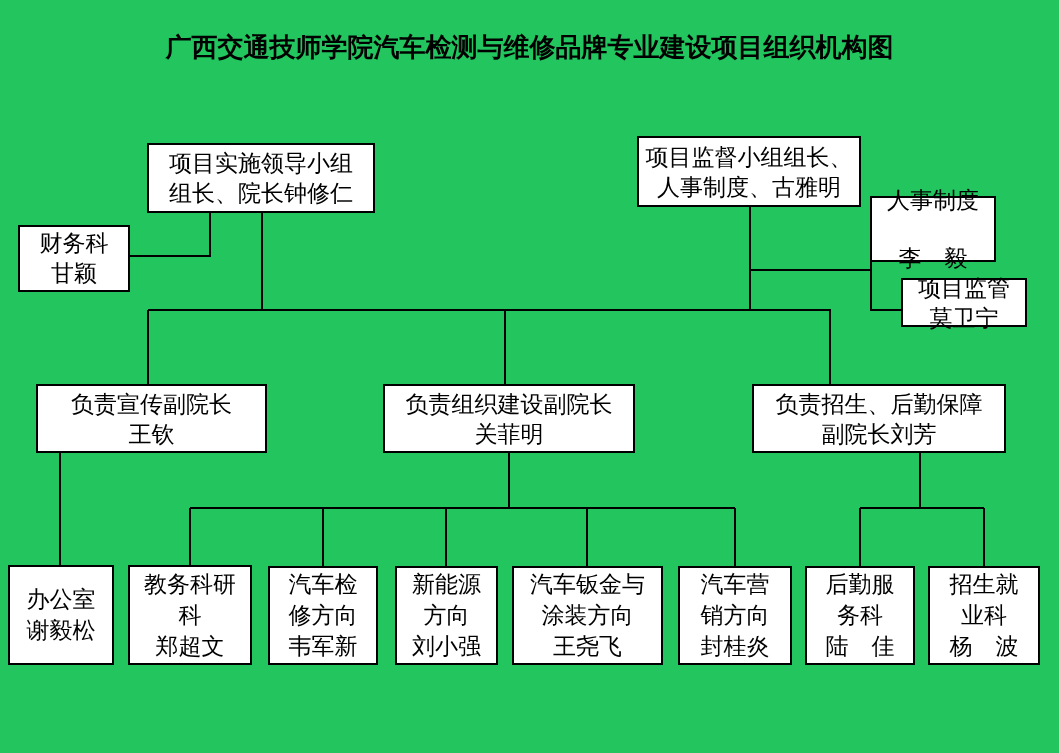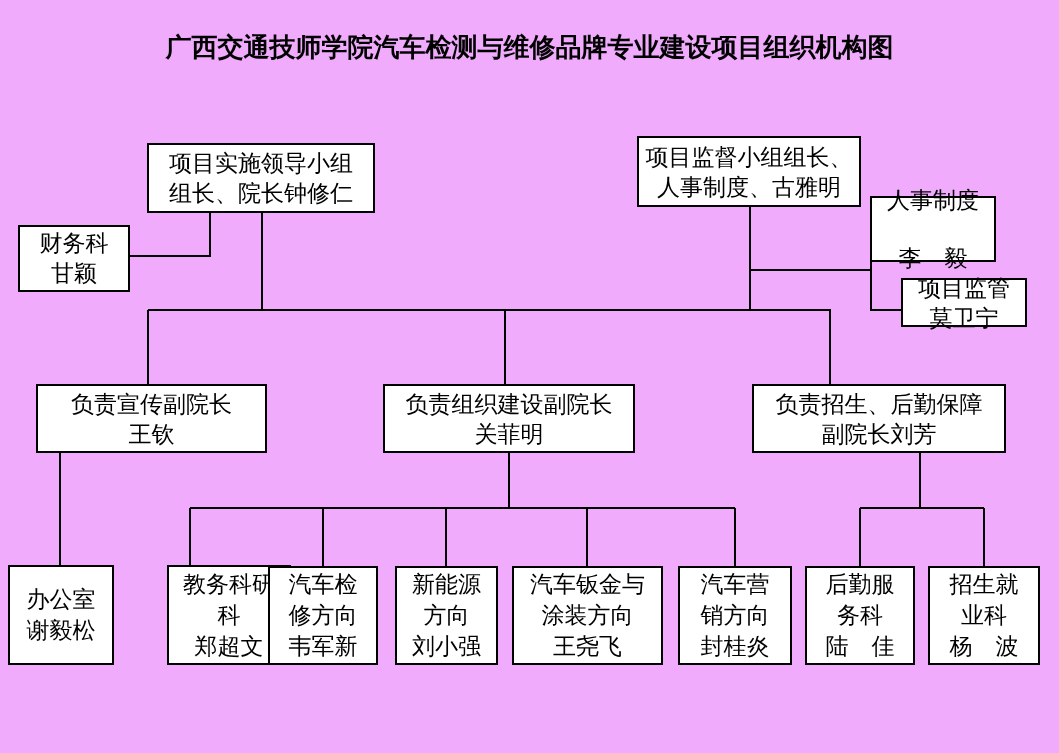--- a/index.html
+++ b/index.html
@@ -4,21 +4,21 @@
 <style>
   html, body {
     margin: 0;
     padding: 0;
     background: #ffffff;
   }
   #canvas {
     position: relative;
     width: 1059px;
     height: 753px;
-    background: #f0abfc;
+    background: #22c55e;
     font-family: "Liberation Sans", sans-serif;
     color: #000000;
     overflow: hidden;
   }
   #connectors {
     position: absolute;
     left: 0;
     top: 0;
     width: 1059px;
     height: 753px;
@@ -137,21 +137,21 @@
   <div class="node" style="left:752px; top:384px; width:254px; height:69px;">
     <div>负责招生、后勤保障</div>
     <div>副院长刘芳</div>
   </div>
 
   <div class="node small" style="left:8px; top:565px; width:106px; height:100px;">
     <div>办公室</div>
     <div>谢毅松</div>
   </div>
 
-  <div class="node small" style="left:128px; top:565px; width:124px; height:100px;margin-left:39px;">
+  <div class="node small" style="left:128px; top:565px; width:124px; height:100px;">
     <div>教务科研</div>
     <div>科</div>
     <div>郑超文</div>
   </div>
 
   <div class="node small" style="left:268px; top:566px; width:110px; height:99px;">
     <div>汽车检</div>
     <div>修方向</div>
     <div>韦军新</div>
   </div>

